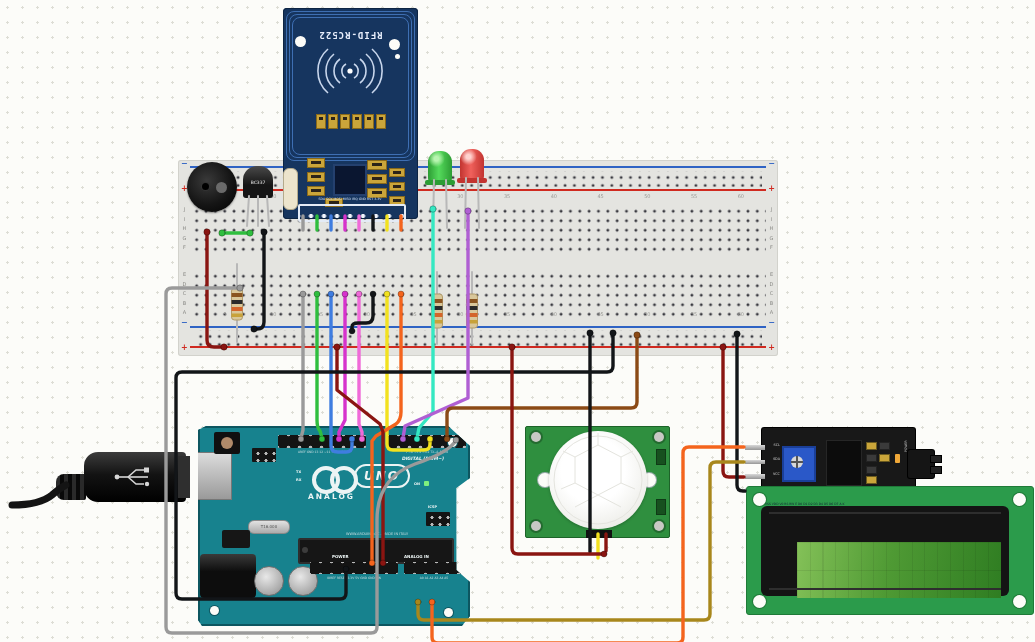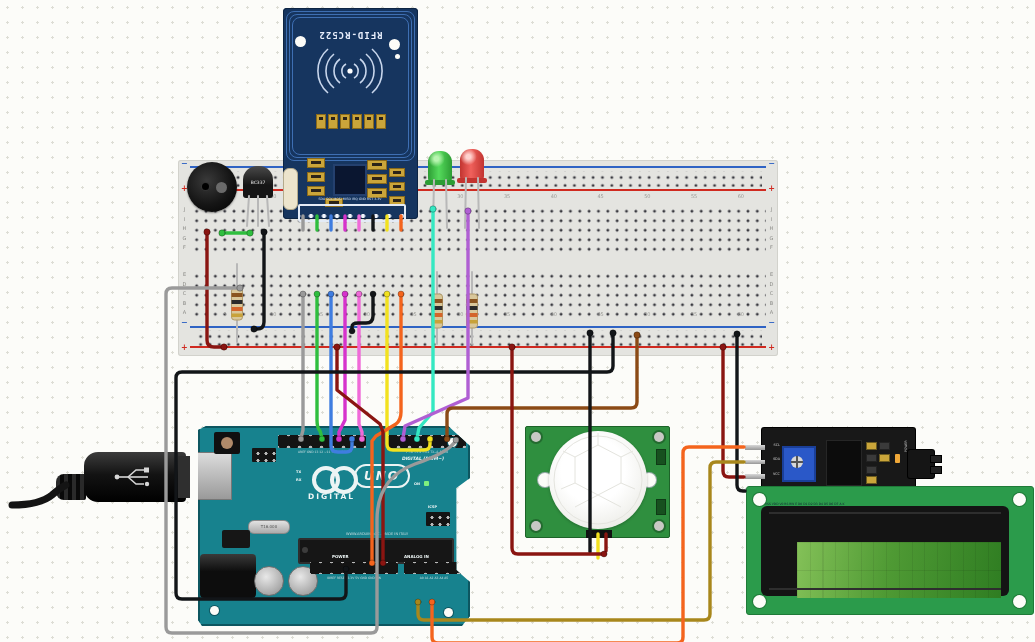--- a/index.html
+++ b/index.html
@@ -310,21 +310,21 @@
     <div class="hdr" style="left:80px;top:9px;width:88px;height:13px"></div>
     <div class="hdr" style="left:190px;top:9px;width:78px;height:13px"></div>
     <div class="microtxt" style="left:80px;top:24px;width:88px;text-align:center">AREF GND 13 12 ~11 ~10 ~9 8</div>
     <div class="microtxt" style="left:190px;top:24px;width:78px;text-align:center">7 ~6 ~5 4 ~3 2 TX→1 RX←0</div>
     <div class="a-lbl" style="right:26px;top:30px;font-size:4.5px;font-style:italic">DIGITAL (PWM~)</div>
     <div class="a-lbl" style="left:98px;top:44px;font-size:3.5px">TX</div>
     <div class="a-lbl" style="left:98px;top:52px;font-size:3.5px">RX</div>
     <div class="logo-ring" style="left:114px;top:40px"></div>
     <div class="logo-ring" style="left:132px;top:40px"></div>
     <div class="unobox">UNO</div>
-    <div class="a-lbl" style="left:110px;top:66px;font-size:7.5px;letter-spacing:2px">DIGITAL</div>
+    <div class="a-lbl" style="left:110px;top:66px;font-size:7.5px;letter-spacing:2px">ANALOG</div>
     <div class="a-lbl" style="left:216px;top:56px;font-size:3.5px">ON</div>
     <div class="ondot" style="left:226px;top:55px"></div>
     <div class="a-lbl" style="left:230px;top:79px;font-size:3.5px">ICSP</div>
     <div class="icsp" style="left:228px;top:86px;width:24px;height:14px"></div>
     <div class="xtal">T16.000</div>
     <div class="reg"></div>
     <div class="microtxt" style="left:148px;top:106px;font-size:3.5px">WWW.ARDUINO.CC - MADE IN ITALY</div>
     <div class="atmega">
         <i></i>
       </div>

